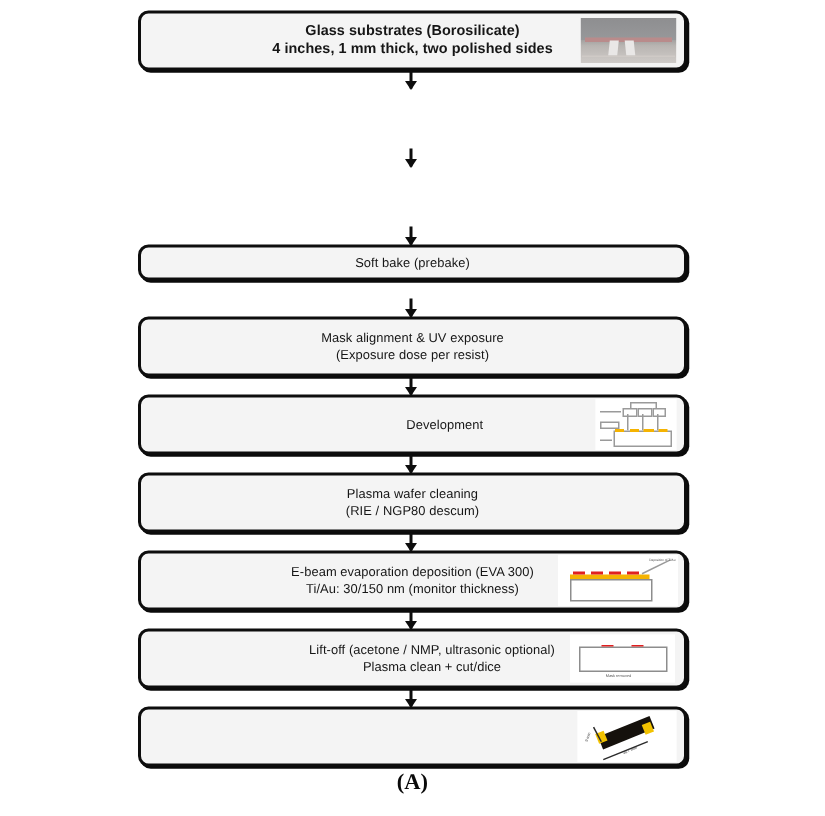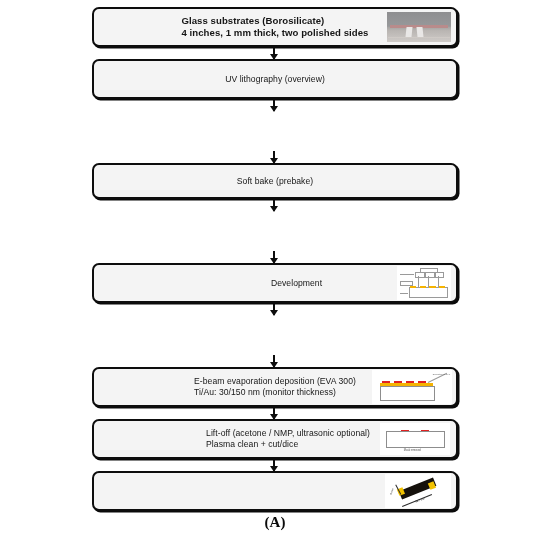--- a/index.html
+++ b/index.html
@@ -28,20 +28,21 @@
     background: #f4f4f4;
     border: 2.5px solid #0d0d0d;
     border-radius: 7px;
     box-shadow: 1.5px 1.5px 0 #0a0a0a;
     display: flex;
     align-items: center;
     justify-content: center;
   }
 
   .step-label {
+    text-align: center;
     line-height: 1.25;
     font-size: 8.6px;
     color: #161616;
     padding: 0 6px;
     white-space: pre-line;
     letter-spacing: 0.05px;
   }
   .step.first .step-label {
     font-weight: bold;
     font-size: 9.6px;
@@ -157,32 +158,33 @@
       <div class="t-photo">
         <div class="bar"></div>
         <div class="sub1"></div>
         <div class="sub2"></div>
         <div class="shelf"></div>
       </div>
     </div>
   </div>
   <div class="arrow" style="top:47px; height:12px;"></div>
 
-  <div class="step" style="top:59px; height:40px;">
-    <div class="step-label">UV lithography (overview)</div>
-  </div>
   <div class="arrow" style="top:99px; height:12px;"></div>
 
   <div class="arrow" style="top:151px; height:12px;"></div>
 
-  <div class="step" style="top:163px; height:36px;">
+  <div class="step" style="top:163px; height:24px;">
     <div class="step-label">Soft bake (prebake)</div>
   </div>
   <div class="arrow" style="top:199px; height:12px;"></div>
 
+  <div class="step" style="top:211px; height:40px;">
+    <div class="step-label">Mask alignment &amp; UV exposure
+(Exposure dose per resist)</div>
+  </div>
   <div class="arrow" style="top:251px; height:12px;"></div>
 
   <div class="step" style="top:263px; height:40px;padding-left:43px;">
     <div class="step-label">Development</div>
     <div class="thumb" style="right:5px; width:54px; height:34px;">
       <div class="t-dev">
         <div class="gbox" style="left:42%; top:6%; width:30%; height:8%;"></div>
         <div class="gline" style="left:6%; top:24%; width:26%; height:0.8px;"></div>
         <div class="gbox" style="left:34%; top:19%; width:14%; height:11%;"></div>
         <div class="gbox" style="left:52%; top:19%; width:14%; height:11%;"></div>
@@ -195,20 +197,24 @@
         <div class="ybar" style="left:24%; top:60%; width:12%; height:5%;"></div>
         <div class="ybar" style="left:42%; top:60%; width:12%; height:5%;"></div>
         <div class="ybar" style="left:60%; top:60%; width:12%; height:5%;"></div>
         <div class="ybar" style="left:78%; top:60%; width:11%; height:5%;"></div>
         <div class="gline" style="left:6%; top:80%; width:14%; height:0.8px;"></div>
       </div>
     </div>
   </div>
   <div class="arrow" style="top:303px; height:12px;"></div>
 
+  <div class="step" style="top:315px; height:40px;">
+    <div class="step-label">Plasma wafer cleaning
+(RIE / NGP80 descum)</div>
+  </div>
   <div class="arrow" style="top:355px; height:12px;"></div>
 
   <div class="step" style="top:367px; height:40px;">
     <div class="step-label">E-beam evaporation deposition (EVA 300)
 Ti/Au: 30/150 nm (monitor thickness)</div>
     <div class="thumb" style="right:4px; width:80px; height:34px;">
       <div class="t-cross">
         <div class="slab" style="left:10%; top:48%; width:66%; height:36%;"></div>
         <div class="resist" style="left:10%; top:38%; width:66%; height:8%;"></div>
         <div class="metal" style="left:13%; top:33%; width:9%; height:5%;"></div>

